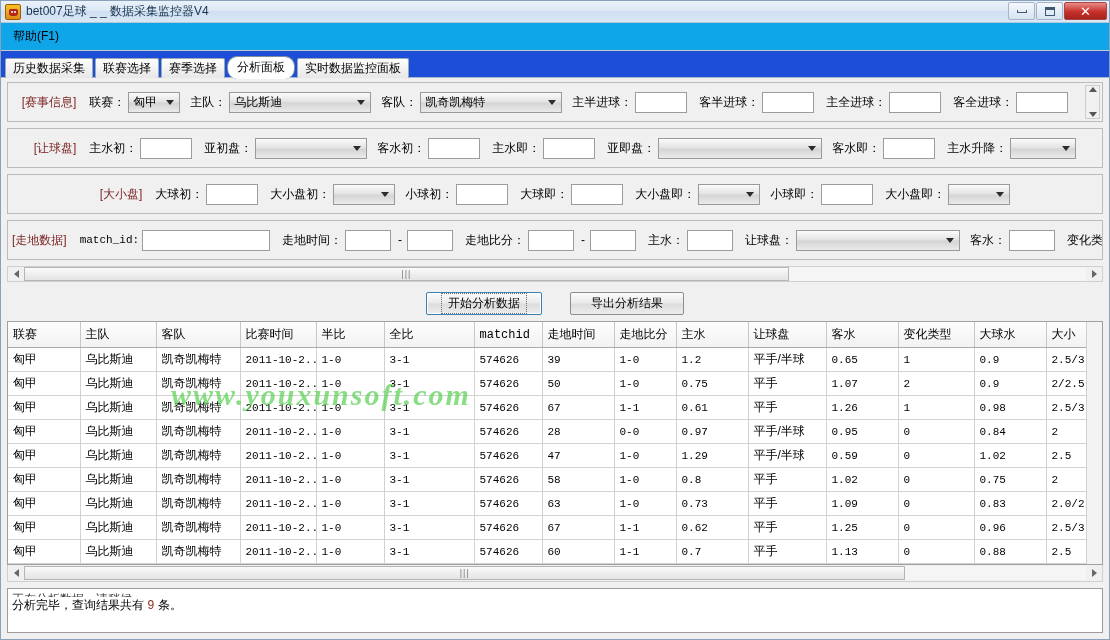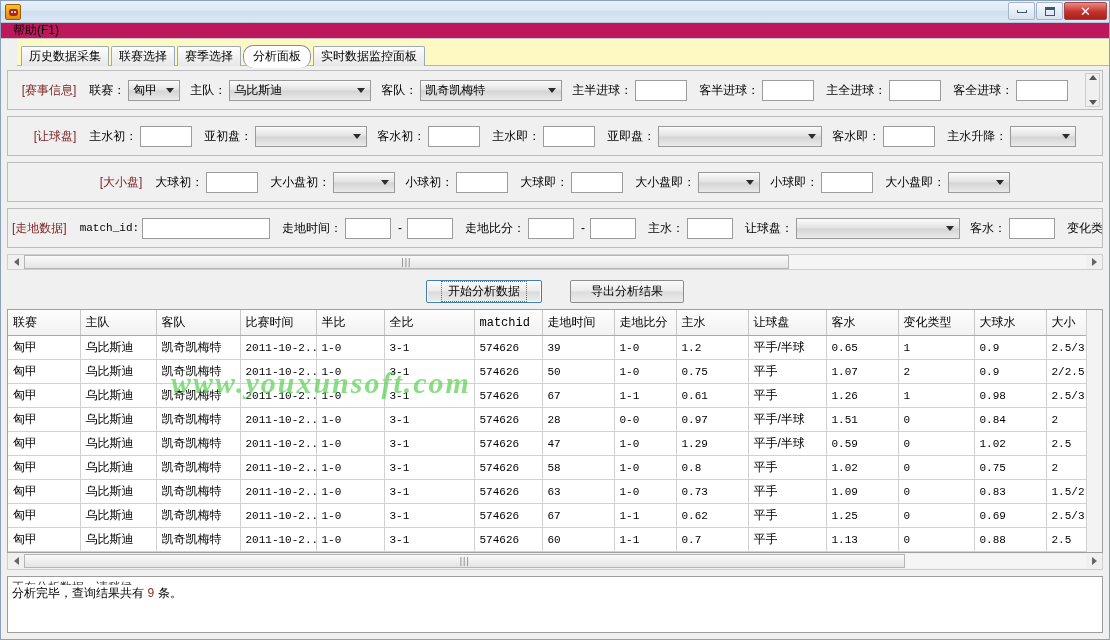--- a/index.html
+++ b/index.html
@@ -53,33 +53,32 @@
   .win-btn.close {
     width:43px;
     border-color:#a94442;
     background:linear-gradient(to bottom,#e98a86,#c6312b 55%,#a8211c);
   }
   .min-glyph { width:10px; height:3px; border:1px solid #3e5871; border-top:none; }
   .max-glyph { width:10px; height:9px; border:1px solid #3e5871; border-top-width:3px; }
   .close-glyph { color:#fff; font-size:13px; font-weight:bold; line-height:1; }
   
   .menubar {
-    height:16px; background:#be185d;
+    height:28px; background:#0ea5e9;
     border-bottom:1px solid #c8c8c8;
     display:flex; align-items:center; padding-left:6px;
   }
   .menu-item { padding:2px 6px; font-size:12px; }
   
   .tabstrip {
     padding:6px 0 0 4px;
-    display:flex; align-items:flex-start;
-    background:#fef9c3;
+    display:flex; align-items:center;
+    background:#1d4ed8;
     border-bottom:1px solid #a8b8c8;
     height:27px;
-    margin-left:16px;
   }
   .tab {
     border:1px solid #9aa9b8; border-bottom:none;
     background:linear-gradient(to bottom,#fdfdfd,#e6e6e6);
     padding:2px 7px 3px; margin-right:2px;
     font-size:12px; line-height:15px;
     border-radius:2px 2px 0 0;
     position:relative; top:1px;
   }
   .tab.active {
@@ -216,20 +215,21 @@
   .num-red { color:#8a2a1e; font-family:"Liberation Mono","DejaVu Sans Mono",monospace; }
   .bottom-pad { height:6px; }
 </style>
 </head>
 <body>
 
 <div class="window">
 
   <div class="titlebar">
     <div class="app-icon"></div>
+    <div class="title-text">bet007足球 _ _ 数据采集监控器V4</div>
     <div class="win-btns">
       <div class="win-btn">
           <span class="min-glyph"></span>
         </div>
       <div class="win-btn">
           <span class="max-glyph"></span>
         </div>
       <div class="win-btn close">
           <span class="close-glyph">✕</span>
         </div>
@@ -488,21 +488,21 @@
             <td>乌比斯迪</td>
             <td>凯奇凯梅特</td>
             <td class="num">2011-10-2...</td>
             <td class="num">1-0</td>
             <td class="num">3-1</td>
             <td class="num">574626</td>
             <td class="num">28</td>
             <td class="num">0-0</td>
             <td class="num">0.97</td>
             <td>平手/半球</td>
-            <td class="num">1.51</td>
+            <td class="num">0.95</td>
             <td class="num">0</td>
             <td class="num">0.84</td>
             <td class="num">2</td>
           </tr>
           <tr>
             <td>匈甲</td>
             <td>乌比斯迪</td>
             <td>凯奇凯梅特</td>
             <td class="num">2011-10-2...</td>
             <td class="num">1-0</td>
@@ -542,37 +542,37 @@
             <td class="num">1-0</td>
             <td class="num">3-1</td>
             <td class="num">574626</td>
             <td class="num">63</td>
             <td class="num">1-0</td>
             <td class="num">0.73</td>
             <td>平手</td>
             <td class="num">1.09</td>
             <td class="num">0</td>
             <td class="num">0.83</td>
-            <td class="num">1.5/2</td>
+            <td class="num">2.0/2</td>
           </tr>
           <tr>
             <td>匈甲</td>
             <td>乌比斯迪</td>
             <td>凯奇凯梅特</td>
             <td class="num">2011-10-2...</td>
             <td class="num">1-0</td>
             <td class="num">3-1</td>
             <td class="num">574626</td>
             <td class="num">67</td>
             <td class="num">1-1</td>
             <td class="num">0.62</td>
             <td>平手</td>
             <td class="num">1.25</td>
             <td class="num">0</td>
-            <td class="num">0.69</td>
+            <td class="num">0.96</td>
             <td class="num">2.5/3</td>
           </tr>
           <tr>
             <td>匈甲</td>
             <td>乌比斯迪</td>
             <td>凯奇凯梅特</td>
             <td class="num">2011-10-2...</td>
             <td class="num">1-0</td>
             <td class="num">3-1</td>
             <td class="num">574626</td>

